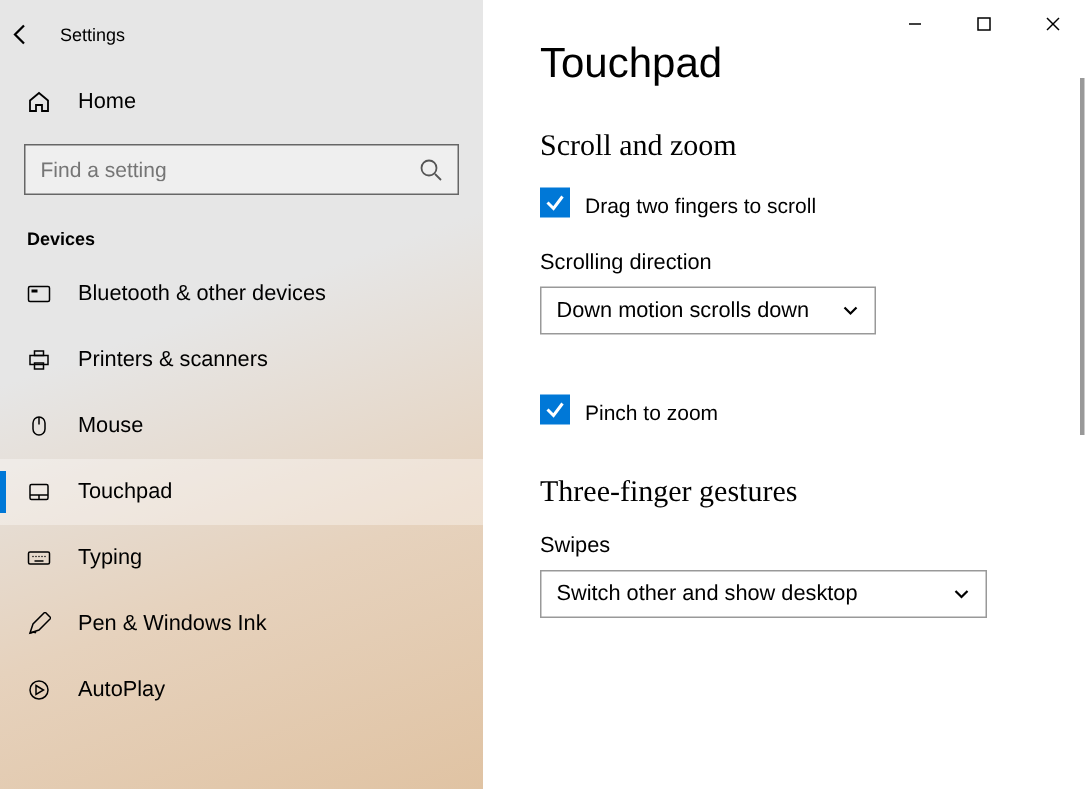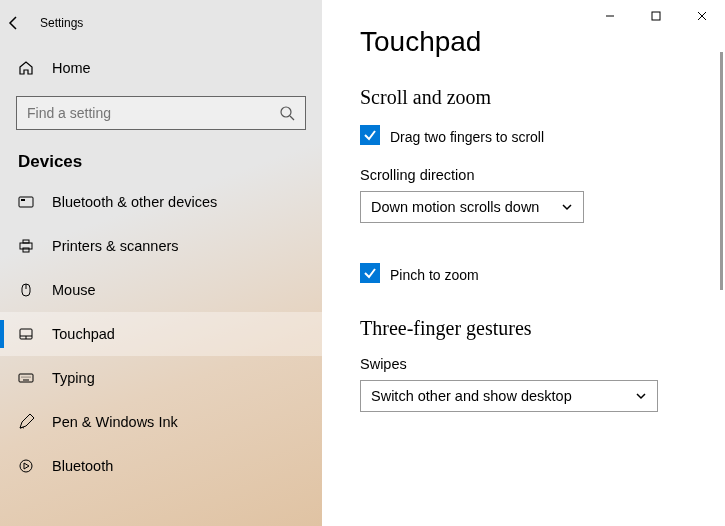--- a/index.html
+++ b/index.html
@@ -55,21 +55,21 @@
     align-items:center;
     height:44px;
     padding-left: 18px;
     cursor:default;
     position:relative;
   }
   .sb-row svg { width:16px; height:16px; flex-shrink:0; }
   .sb-row .label { margin-left: 18px; font-size:14.5px; }
   .sb-section {
     font-weight:600;
-    font-size:17px;
+    font-size:12px;
     padding: 14px 0 8px 18px;
   }
   .search {
     margin: 6px 16px 8px 16px;
     height: 34px;
     border: 1px solid #666;
     background: rgba(255,255,255,0.35);
     display:flex;align-items:center;
     padding: 12px 10px;
   }
@@ -204,21 +204,21 @@
           <path d="M2 14 Q5 13 6 14" fill="none" stroke="#000"></path>
         </svg>
       <span class="label">Pen &amp; Windows Ink</span>
     </div>
 
     <div class="sb-row">
       <svg viewBox="0 0 16 16">
           <circle cx="8" cy="8" r="6" fill="none" stroke="#000"></circle>
           <path d="M6 5 L11 8 L6 11 Z" fill="none" stroke="#000"></path>
         </svg>
-      <span class="label">Bluetooth</span>
+      <span class="label">AutoPlay</span>
     </div>
   </div>
 
   <div class="content">
     <div class="winctrls">
       <div>
           <svg width="10" height="10">
             <line x1="1" y1="5" x2="9" y2="5" stroke="#000"></line>
           </svg>
         </div>

